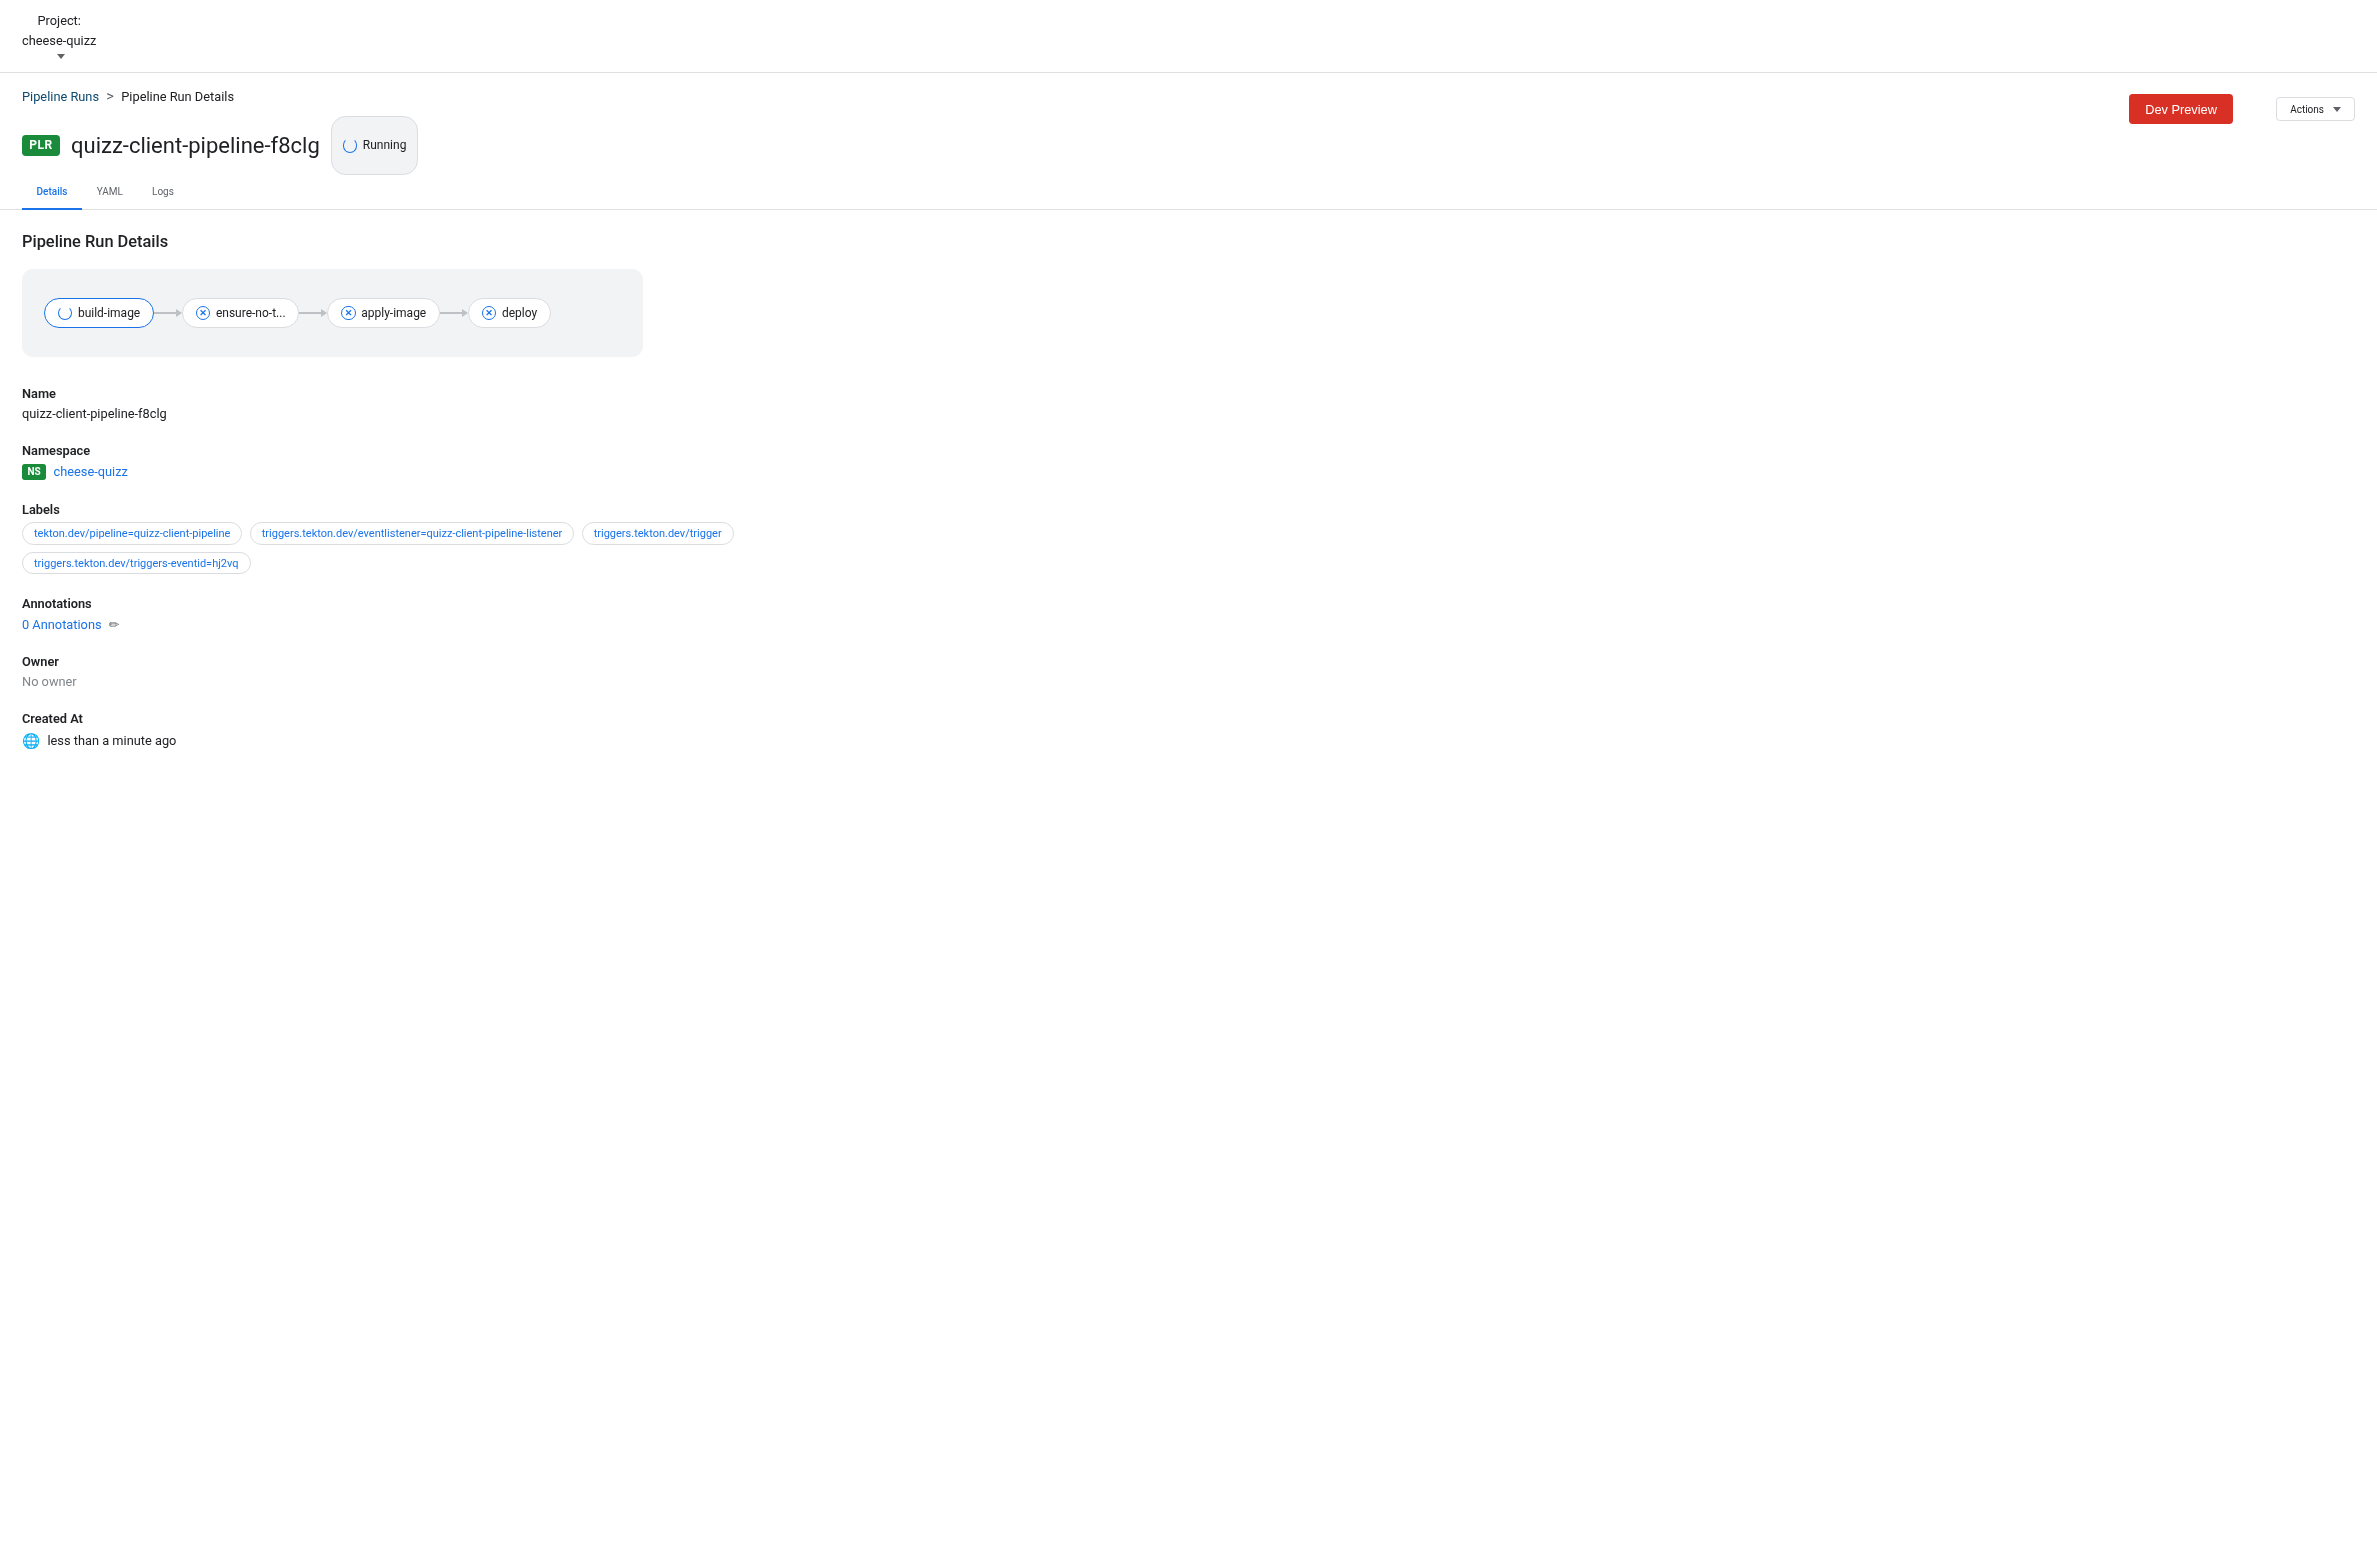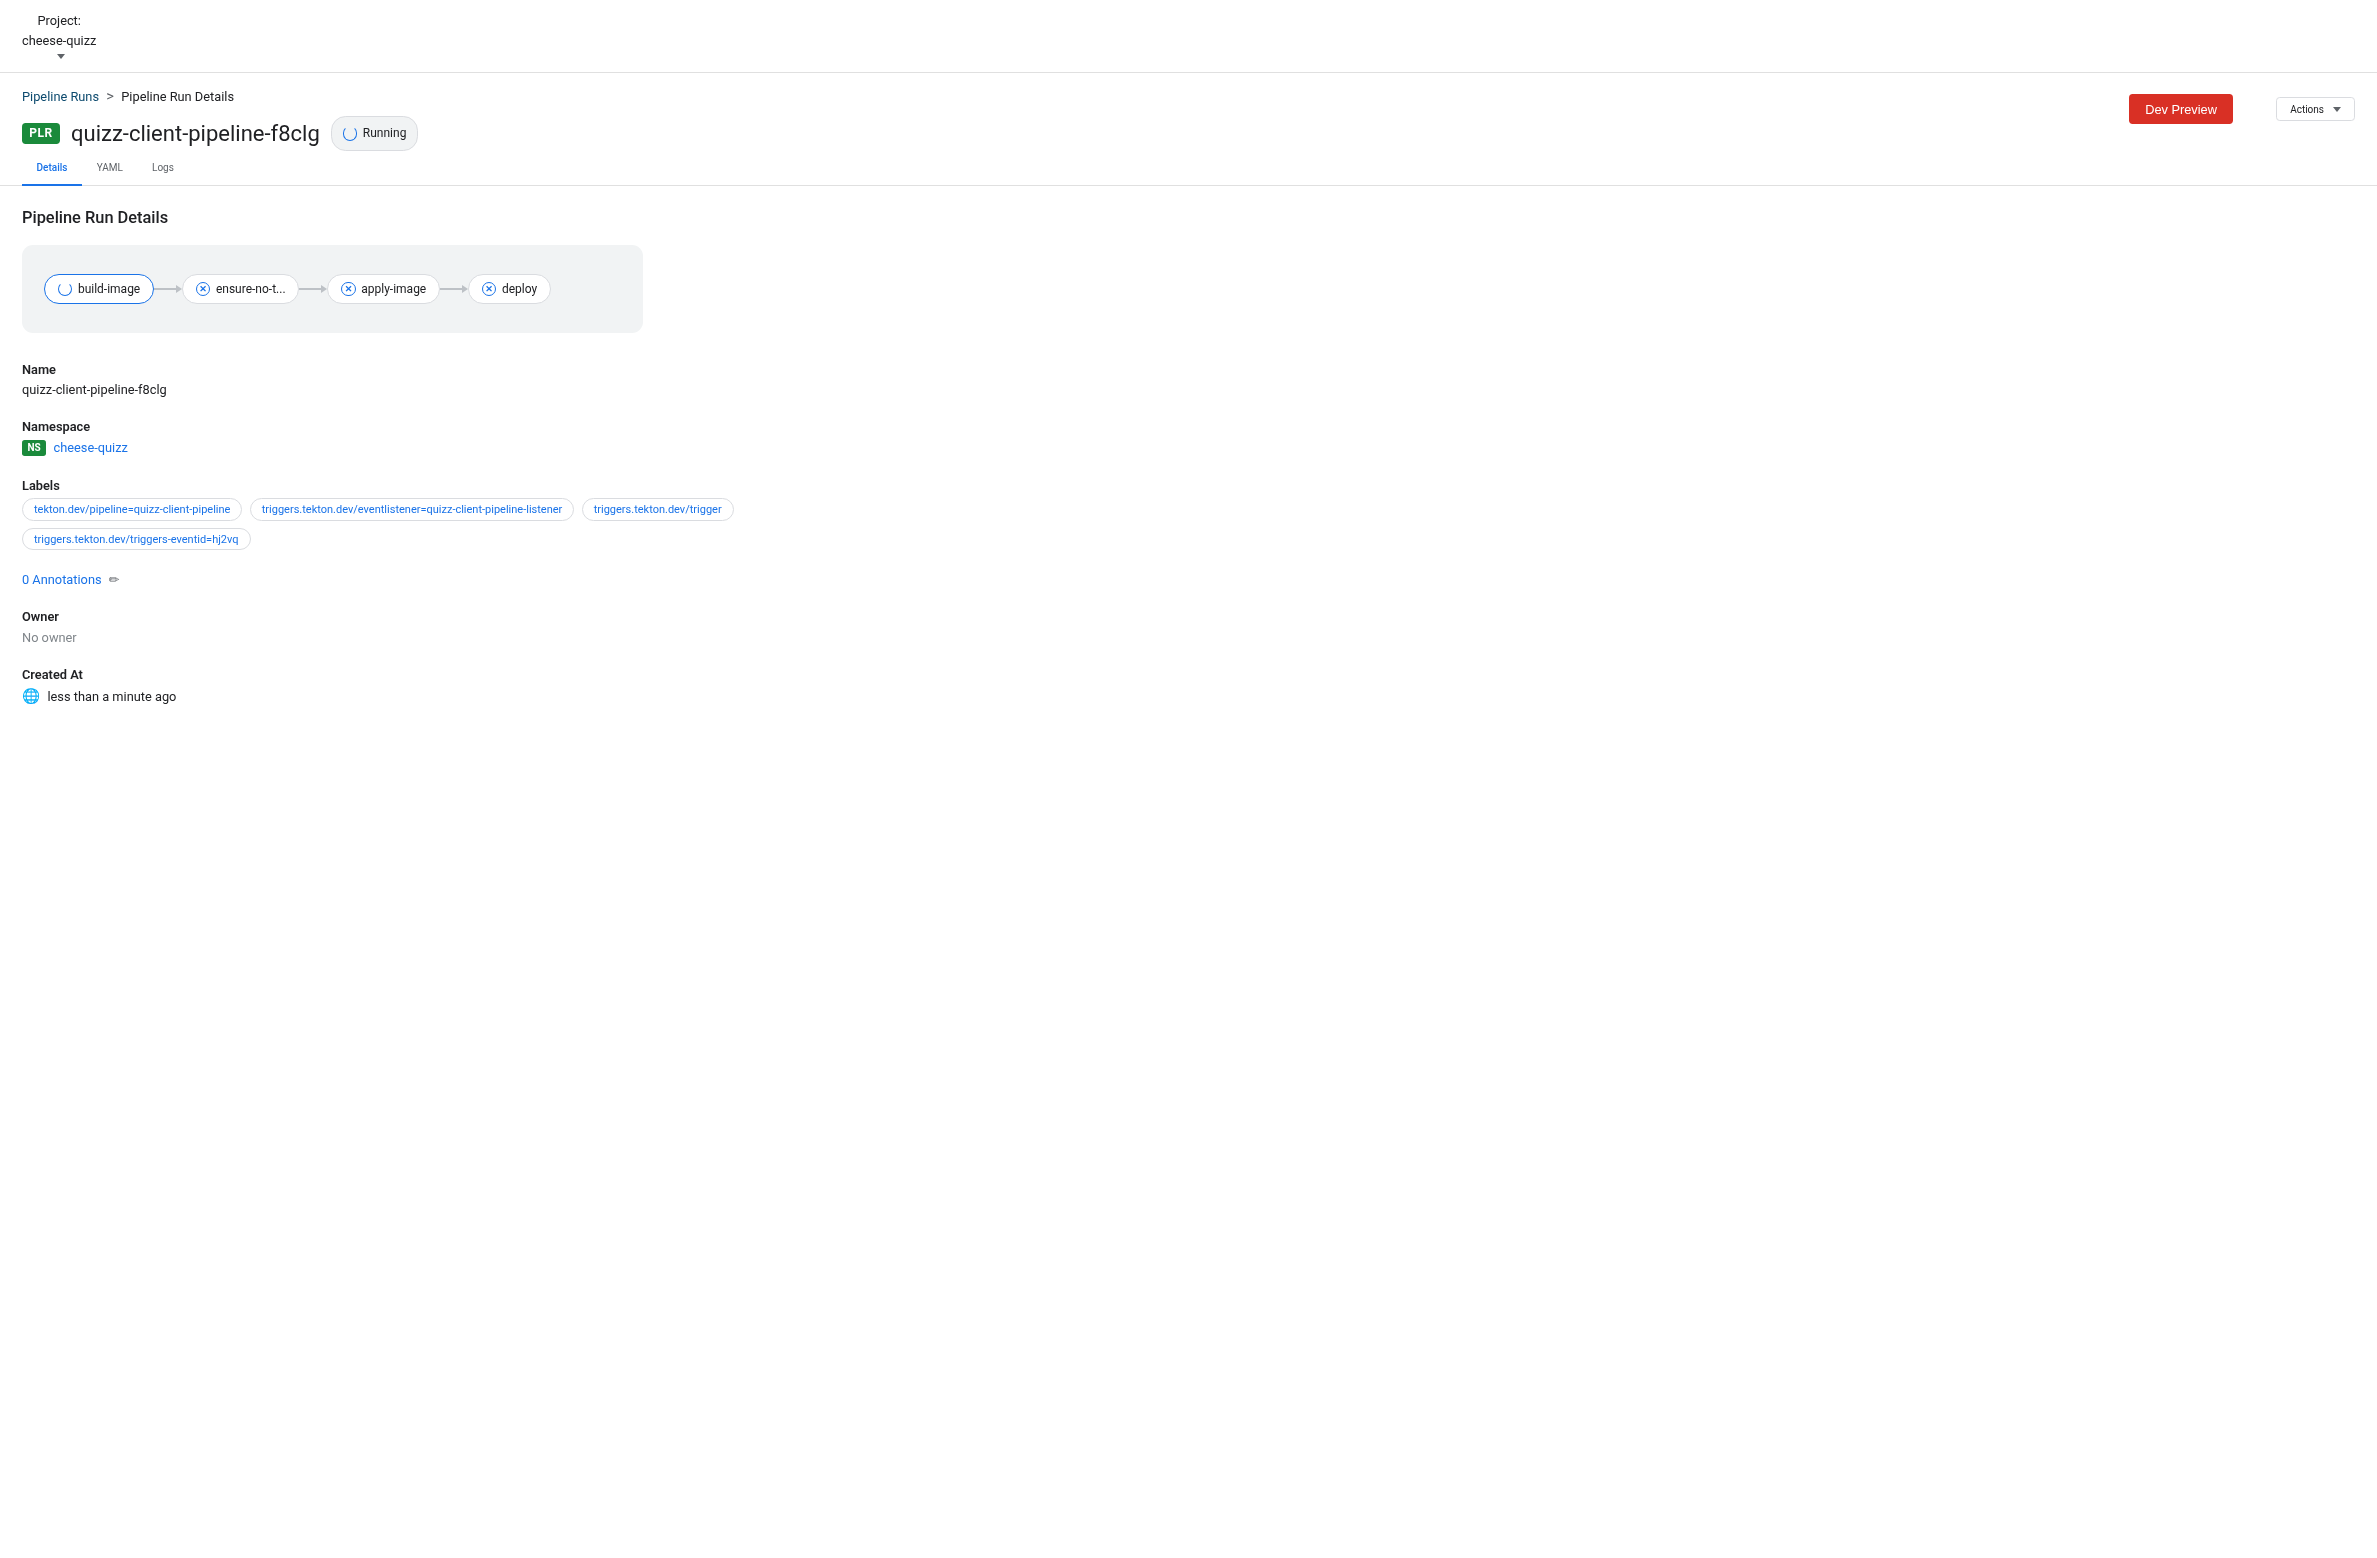--- a/index.html
+++ b/index.html
@@ -78,21 +78,21 @@
       font-weight: 400;
       color: #202124;
     }
     .running-badge {
       display: flex;
       align-items: center;
       gap: 5.5px;
       background: #f1f3f4;
       border: 0.9px solid #dadce0;
       border-radius: 14.6px;
-      padding: 9px 11px;
+      padding: 21px 11px;
       font-size: 12px;
       color: #202124;
     }
     .running-spin {
       display: inline-block;
       width: 14.6px;
       height: 14.6px;
       border: 1.8px solid #1a73e8;
       border-top-color: transparent;
       border-radius: 50%;
@@ -434,20 +434,21 @@
       <span class="label-chip">tekton.dev/pipeline=quizz-client-pipeline</span>
       <span class="label-chip">triggers.tekton.dev/eventlistener=quizz-client-pipeline-listener</span>
       <span class="label-chip">triggers.tekton.dev/trigger</span>
     </div>
     <div class="labels-row" style="margin-top:7.3px;">
       <span class="label-chip">triggers.tekton.dev/triggers-eventid=hj2vq</span>
     </div>
   </div>
 
   <div class="field-group">
+    <div class="field-label">Annotations</div>
     <div class="annotations-row">
       <a class="annotations-link">0 Annotations</a>
       <span class="edit-icon">✏</span>
     </div>
   </div>
 
   <div class="field-group">
     <div class="field-label">Owner</div>
     <div class="field-value muted">No owner</div>
   </div>

